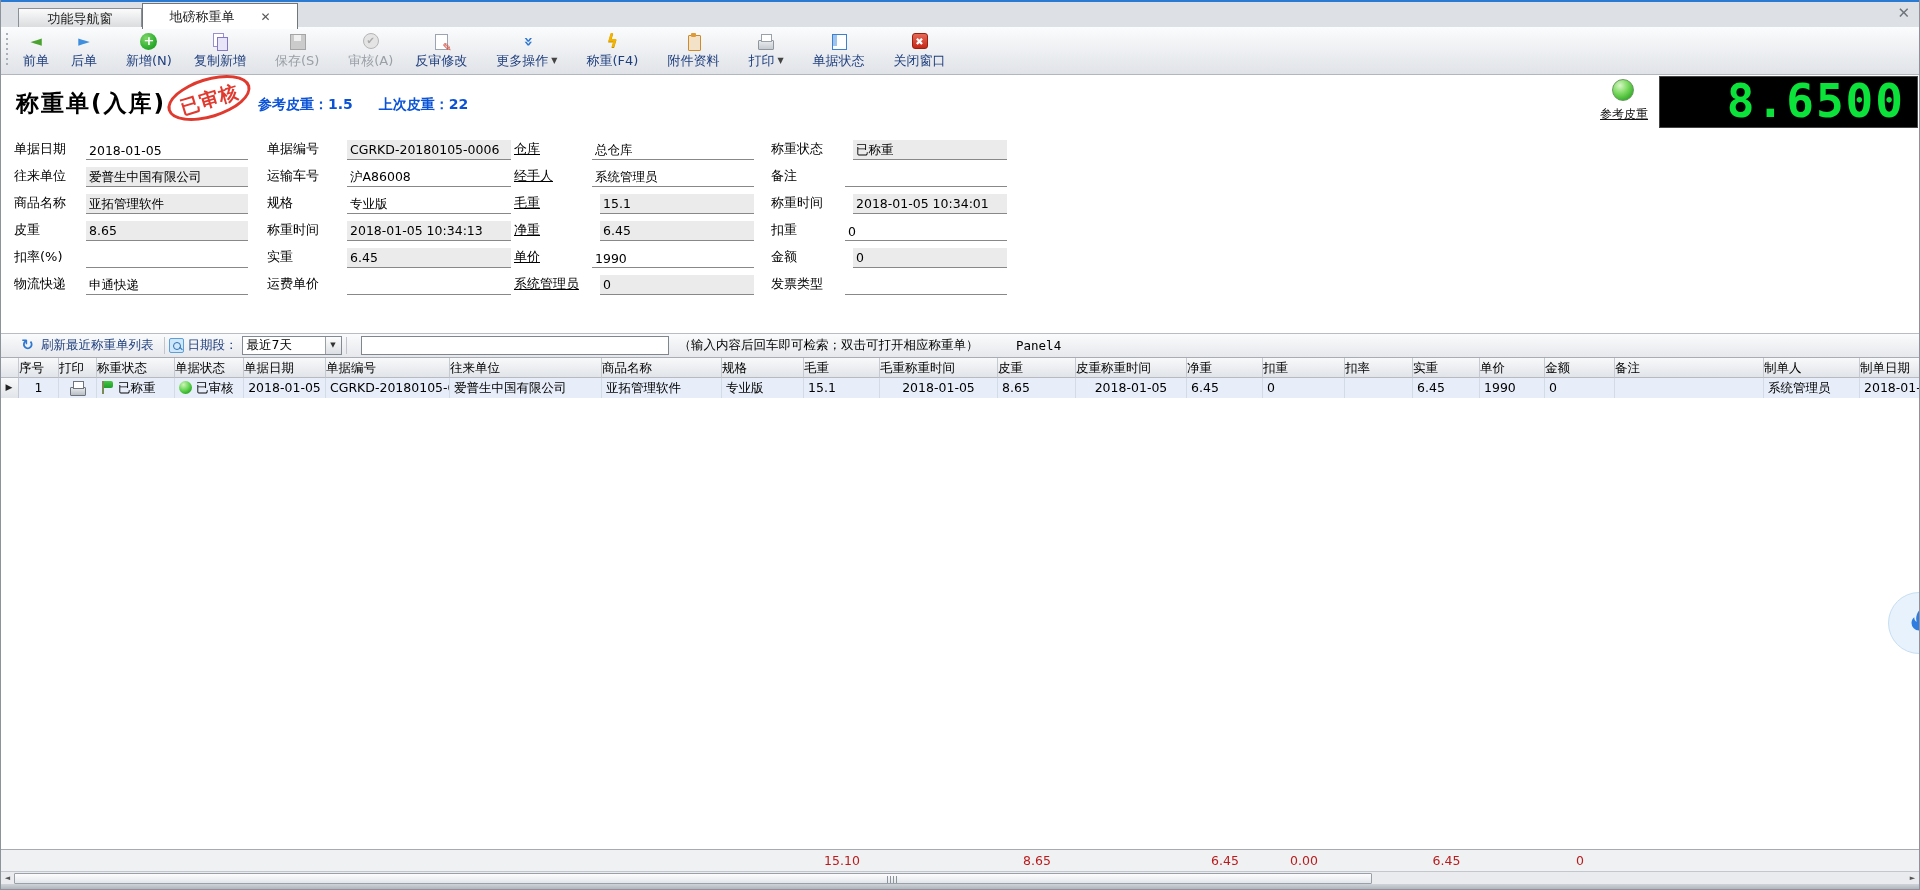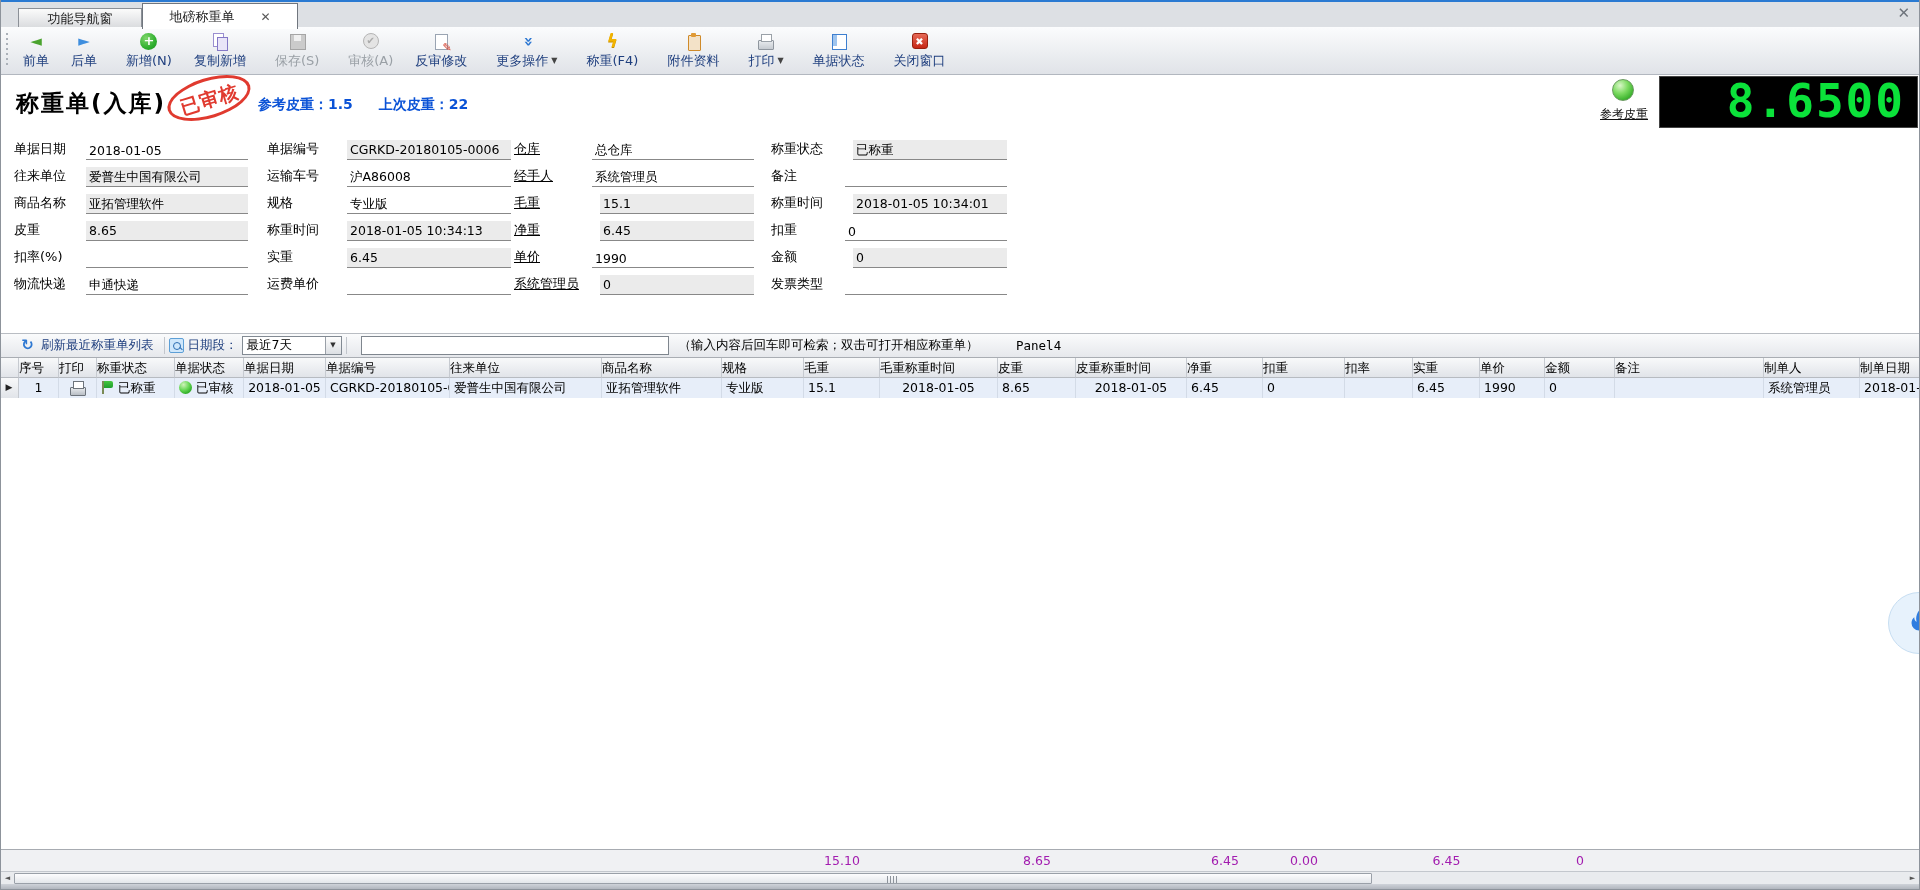--- a/index.html
+++ b/index.html
@@ -109,21 +109,21 @@
   .flag::after{content:"";position:absolute;left:3px;top:0;width:9px;height:7px;background:linear-gradient(#46c63f,#1f9e2c);border-radius:0 2px 2px 0;}
   .ball{display:inline-block;width:13px;height:13px;border-radius:50%;vertical-align:-2px;margin-right:4px;
         background:radial-gradient(circle at 35% 28%,#cff3ba,#65d653 45%,#2aa822 78%,#1d7a18);}
   .rowprint{position:relative;display:inline-block;width:17px;height:15px;vertical-align:-3px;}
   .rowprint::before{content:"";position:absolute;left:1px;top:7px;width:14px;height:7px;background:linear-gradient(#e8ebee,#b9bec5);border:1px solid #6d747c;border-radius:1px;}
   .rowprint::after{content:"";position:absolute;left:4px;top:1px;width:9px;height:6px;background:#fff;border:1px solid #6d747c;}
   .gbody{position:absolute;top:398px;bottom:41px;left:0;right:0;background:#fff;}
 
   
   .gsummary{position:absolute;top:849px;left:0;height:22px;border-top:1px solid #a7abb1;background:#f0f1f3;white-space:nowrap;font-size:12.5px;width:1920px;}
-  .gsummary .scell{display:inline-block;height:21px;line-height:21px;text-align:center;vertical-align:top;overflow:hidden;color:#a21caf;}
+  .gsummary .scell{display:inline-block;height:21px;line-height:21px;text-align:center;vertical-align:top;overflow:hidden;color:#b91c1c;}
   .hscroll{position:absolute;top:871px;left:0;right:0;height:13px;background:#e9ebee;border-top:1px solid #c3c7cd;}
   .harrow{position:absolute;top:1px;width:13px;height:11px;font-size:7px;line-height:11px;text-align:center;color:#555;}
   .hthumb{position:absolute;left:14px;top:1px;width:1358px;height:11px;background:linear-gradient(#fdfdfe,#e3e6ea);border:1px solid #9aa0a8;border-radius:1px;}
   .hgrip{position:absolute;left:872px;top:2px;width:10px;height:7px;
          background:repeating-linear-gradient(90deg,#8d939b 0 1px,transparent 1px 3px);}
   .statusbar{position:absolute;bottom:0;left:0;right:0;height:6px;background:linear-gradient(#cfd3d9,#abb0b8);}
 
   
   .float-badge{position:absolute;left:1888px;top:592px;width:62px;height:62px;border-radius:50%;
                background:#e7f2fc;border:1px solid #c7def2;display:flex;align-items:center;justify-content:center;}

